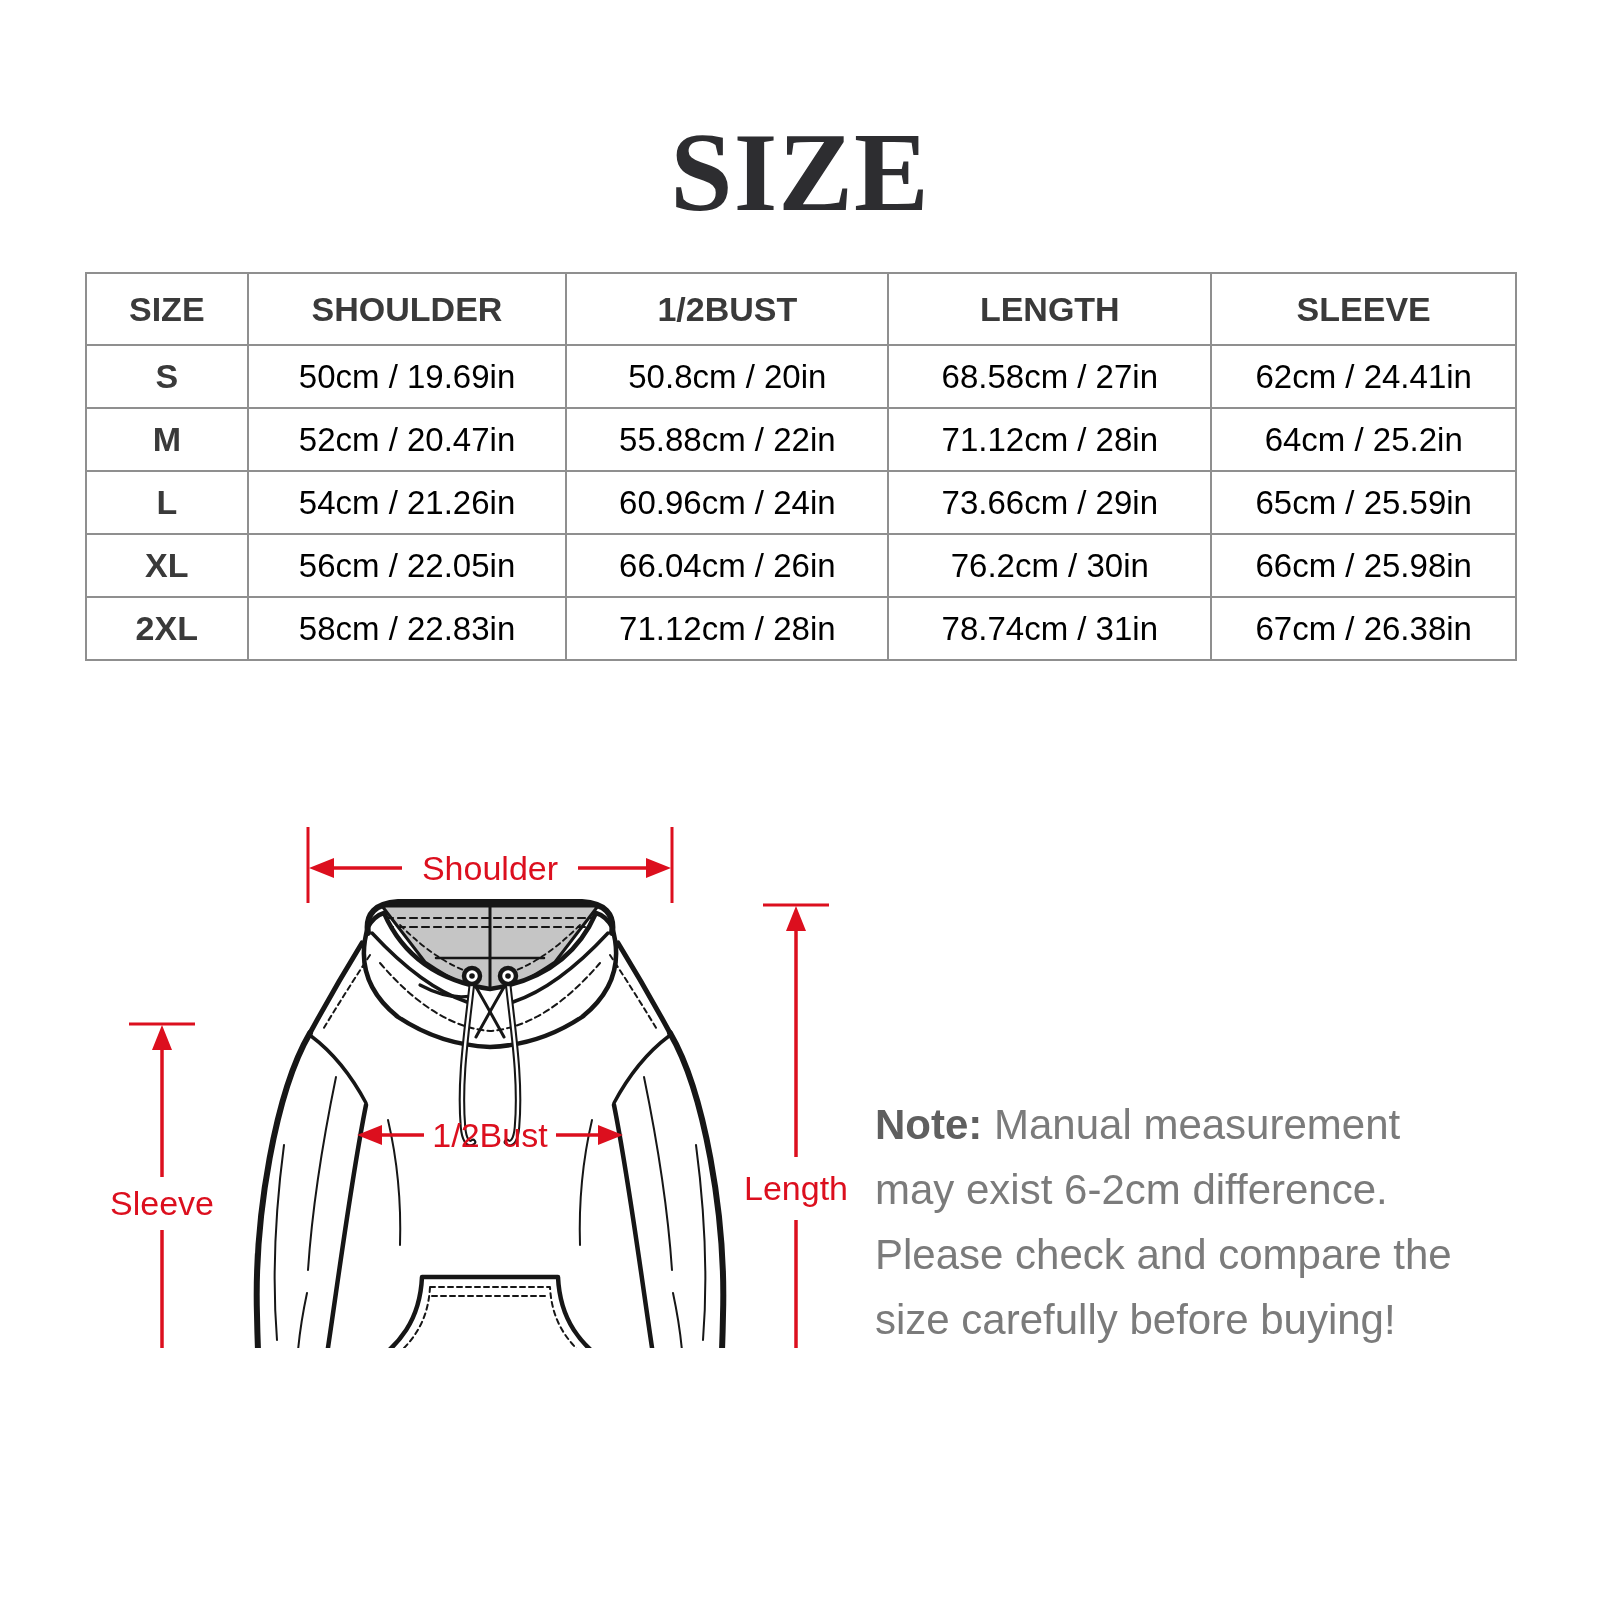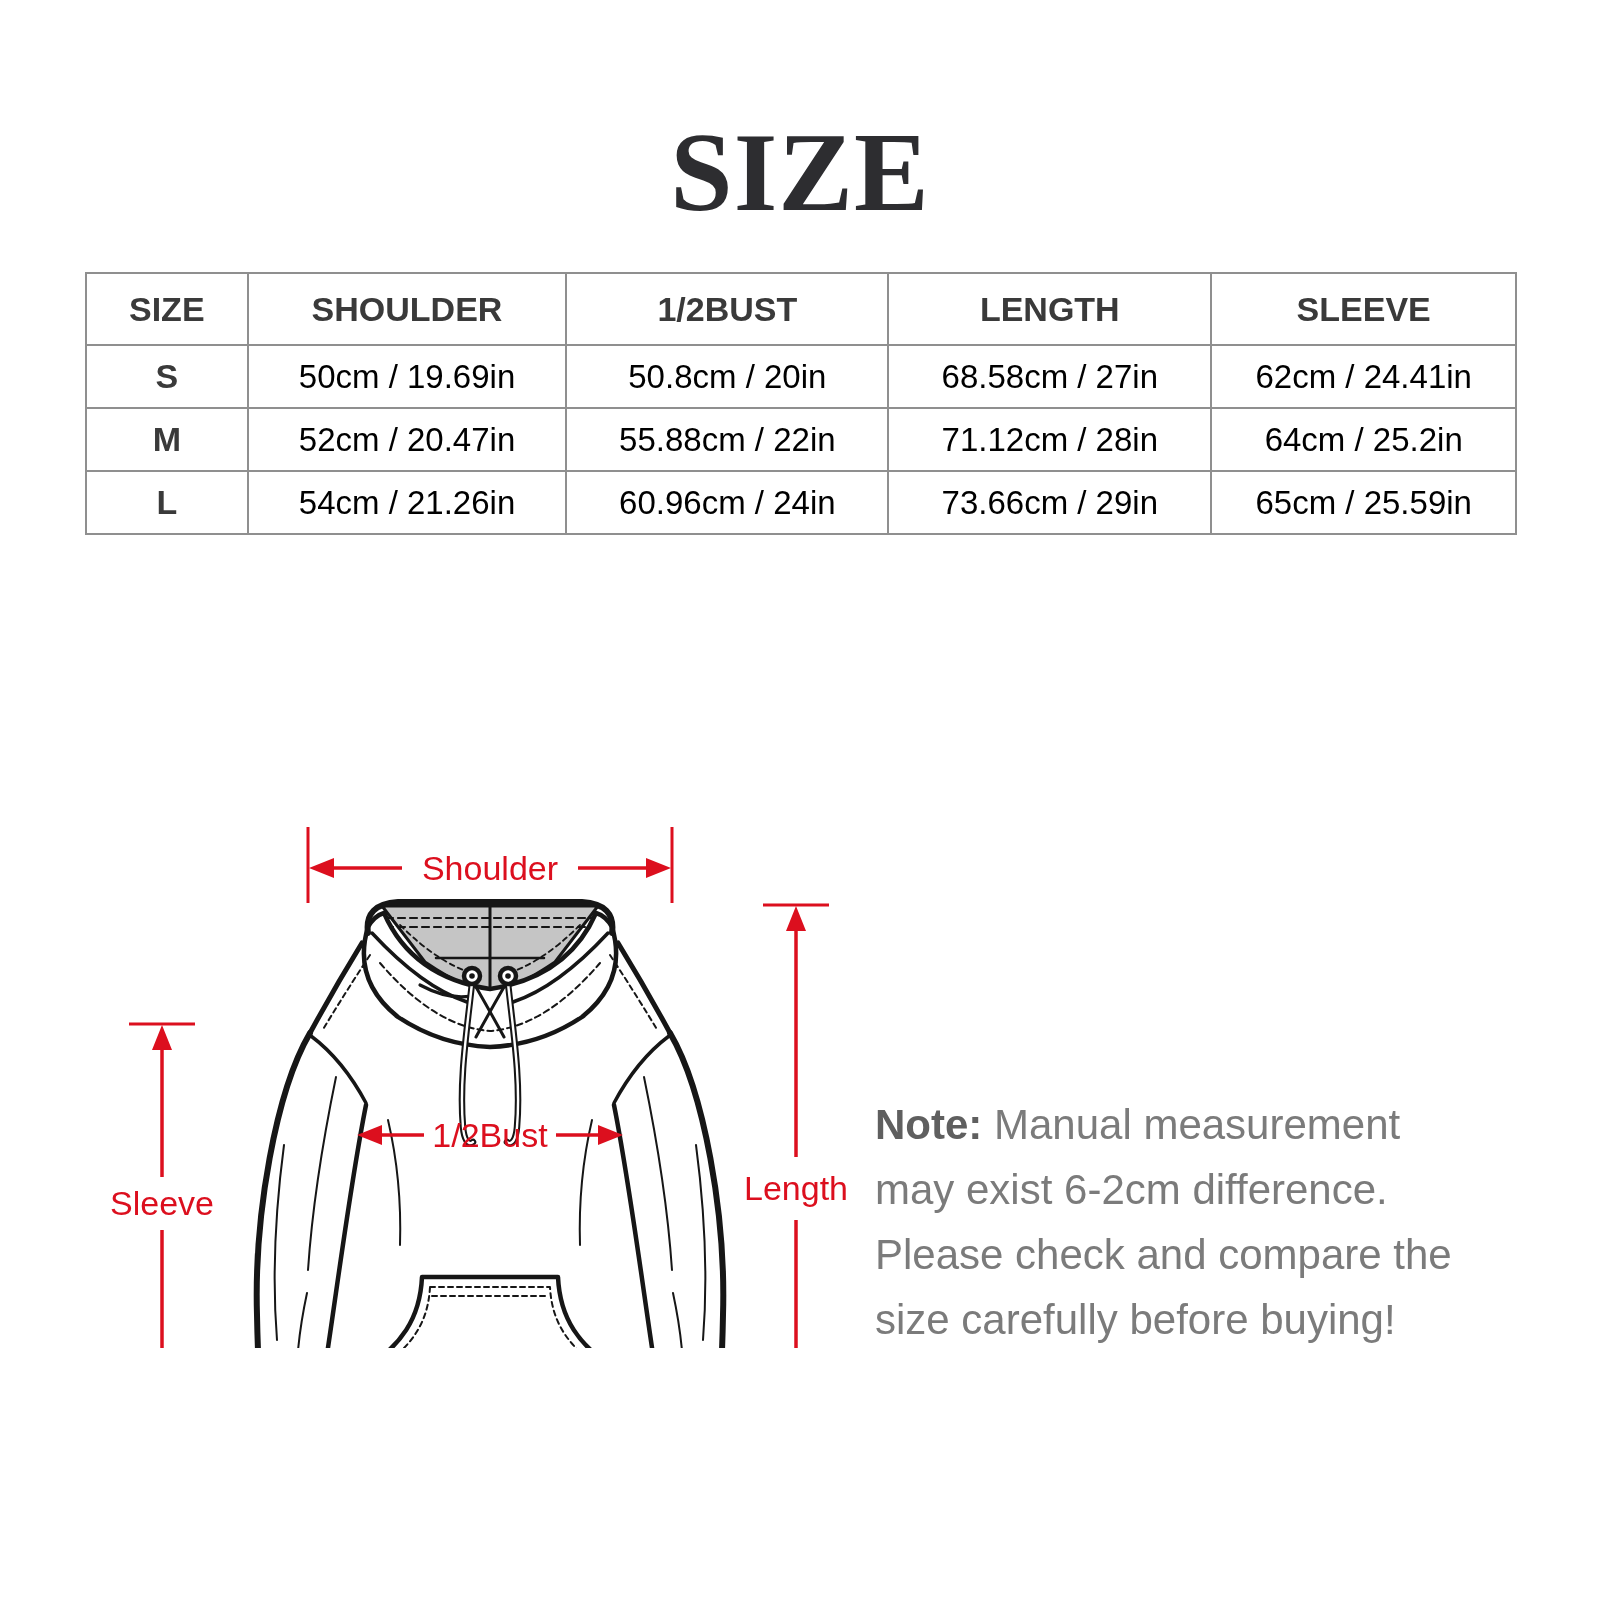--- a/index.html
+++ b/index.html
@@ -62,20 +62,34 @@
         <td>55.88cm / 22in</td>
         <td>71.12cm / 28in</td>
         <td>64cm / 25.2in</td>
       </tr>
       <tr>
         <td class="size-col">L</td>
         <td>54cm / 21.26in</td>
         <td>60.96cm / 24in</td>
         <td>73.66cm / 29in</td>
         <td>65cm / 25.59in</td>
+      </tr>
+      <tr>
+        <td class="size-col">XL</td>
+        <td>56cm / 22.05in</td>
+        <td>66.04cm / 26in</td>
+        <td>76.2cm / 30in</td>
+        <td>66cm / 25.98in</td>
+      </tr>
+      <tr>
+        <td class="size-col">2XL</td>
+        <td>58cm / 22.83in</td>
+        <td>71.12cm / 28in</td>
+        <td>78.74cm / 31in</td>
+        <td>67cm / 26.38in</td>
       </tr>
     </tbody>
   </table>
 
   <svg class="diagram" viewBox="0 0 760 700" xmlns="http://www.w3.org/2000/svg">
 
     <g stroke="#161616" fill="none" stroke-linecap="round" stroke-linejoin="round">
 
       <g>
         <path d="M 282,91 L 498,91 L 455,147 Q 412,176 390,177 Q 368,176 325,147 Z" fill="#c5c5c5" stroke="#161616" stroke-width="3"></path>

